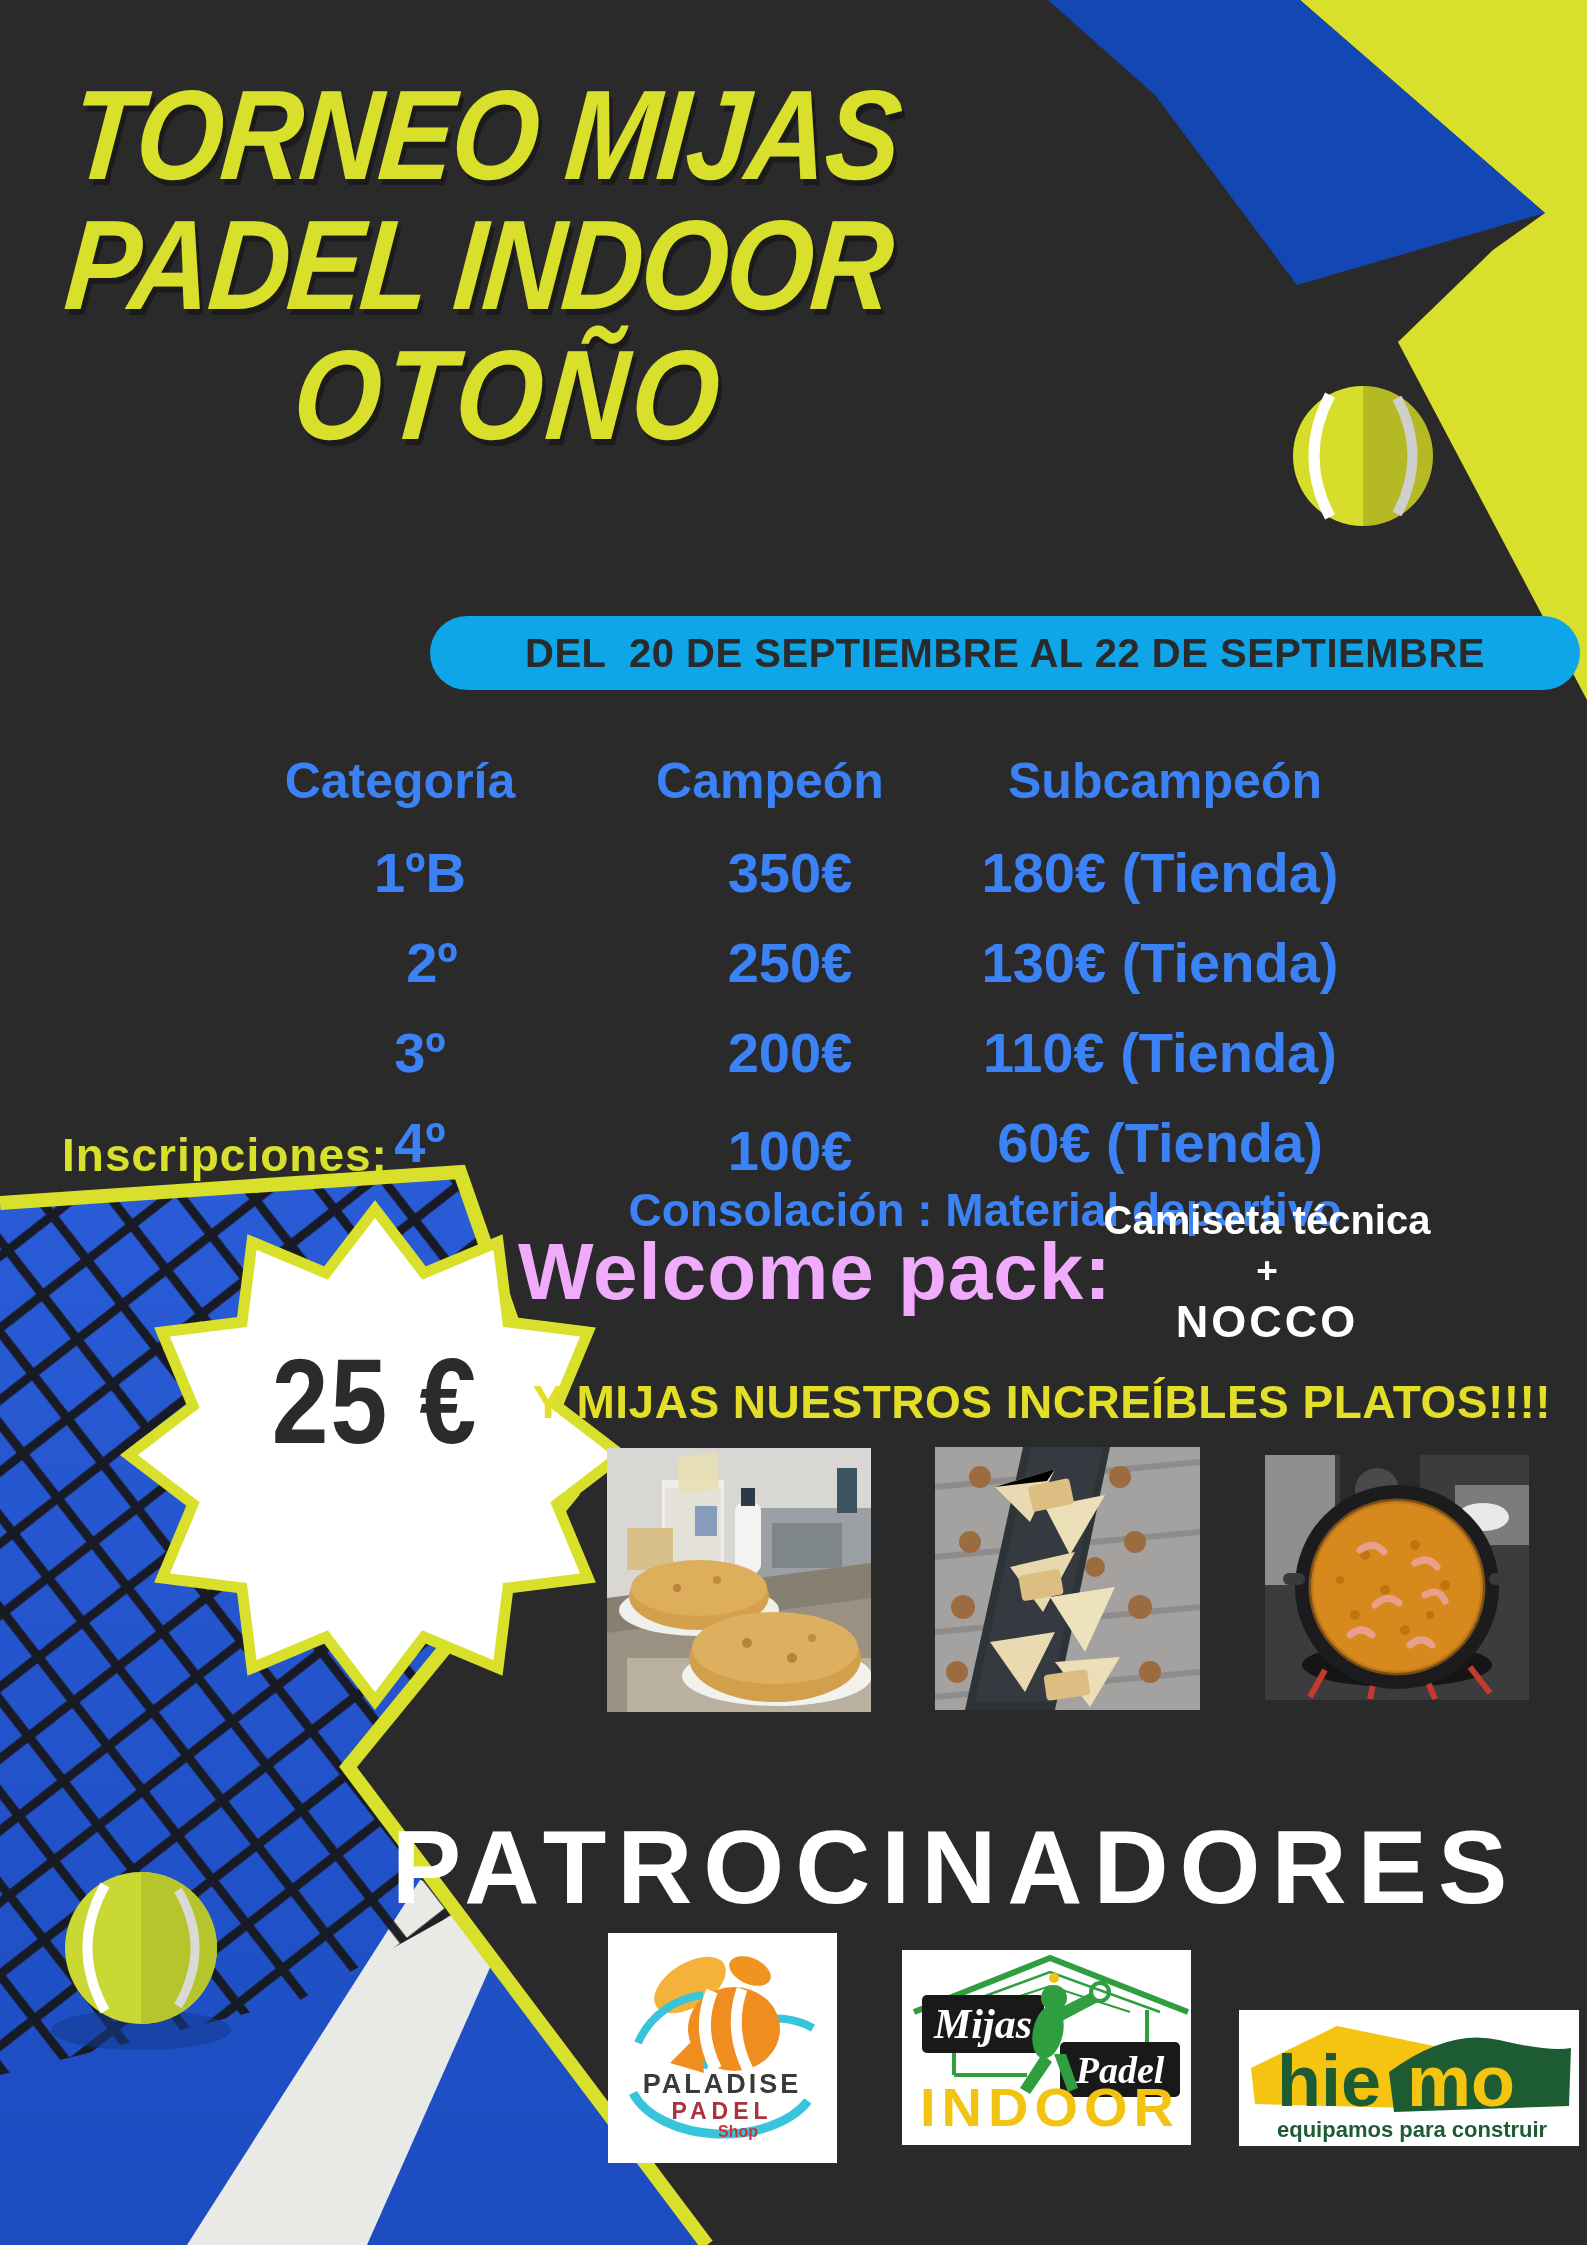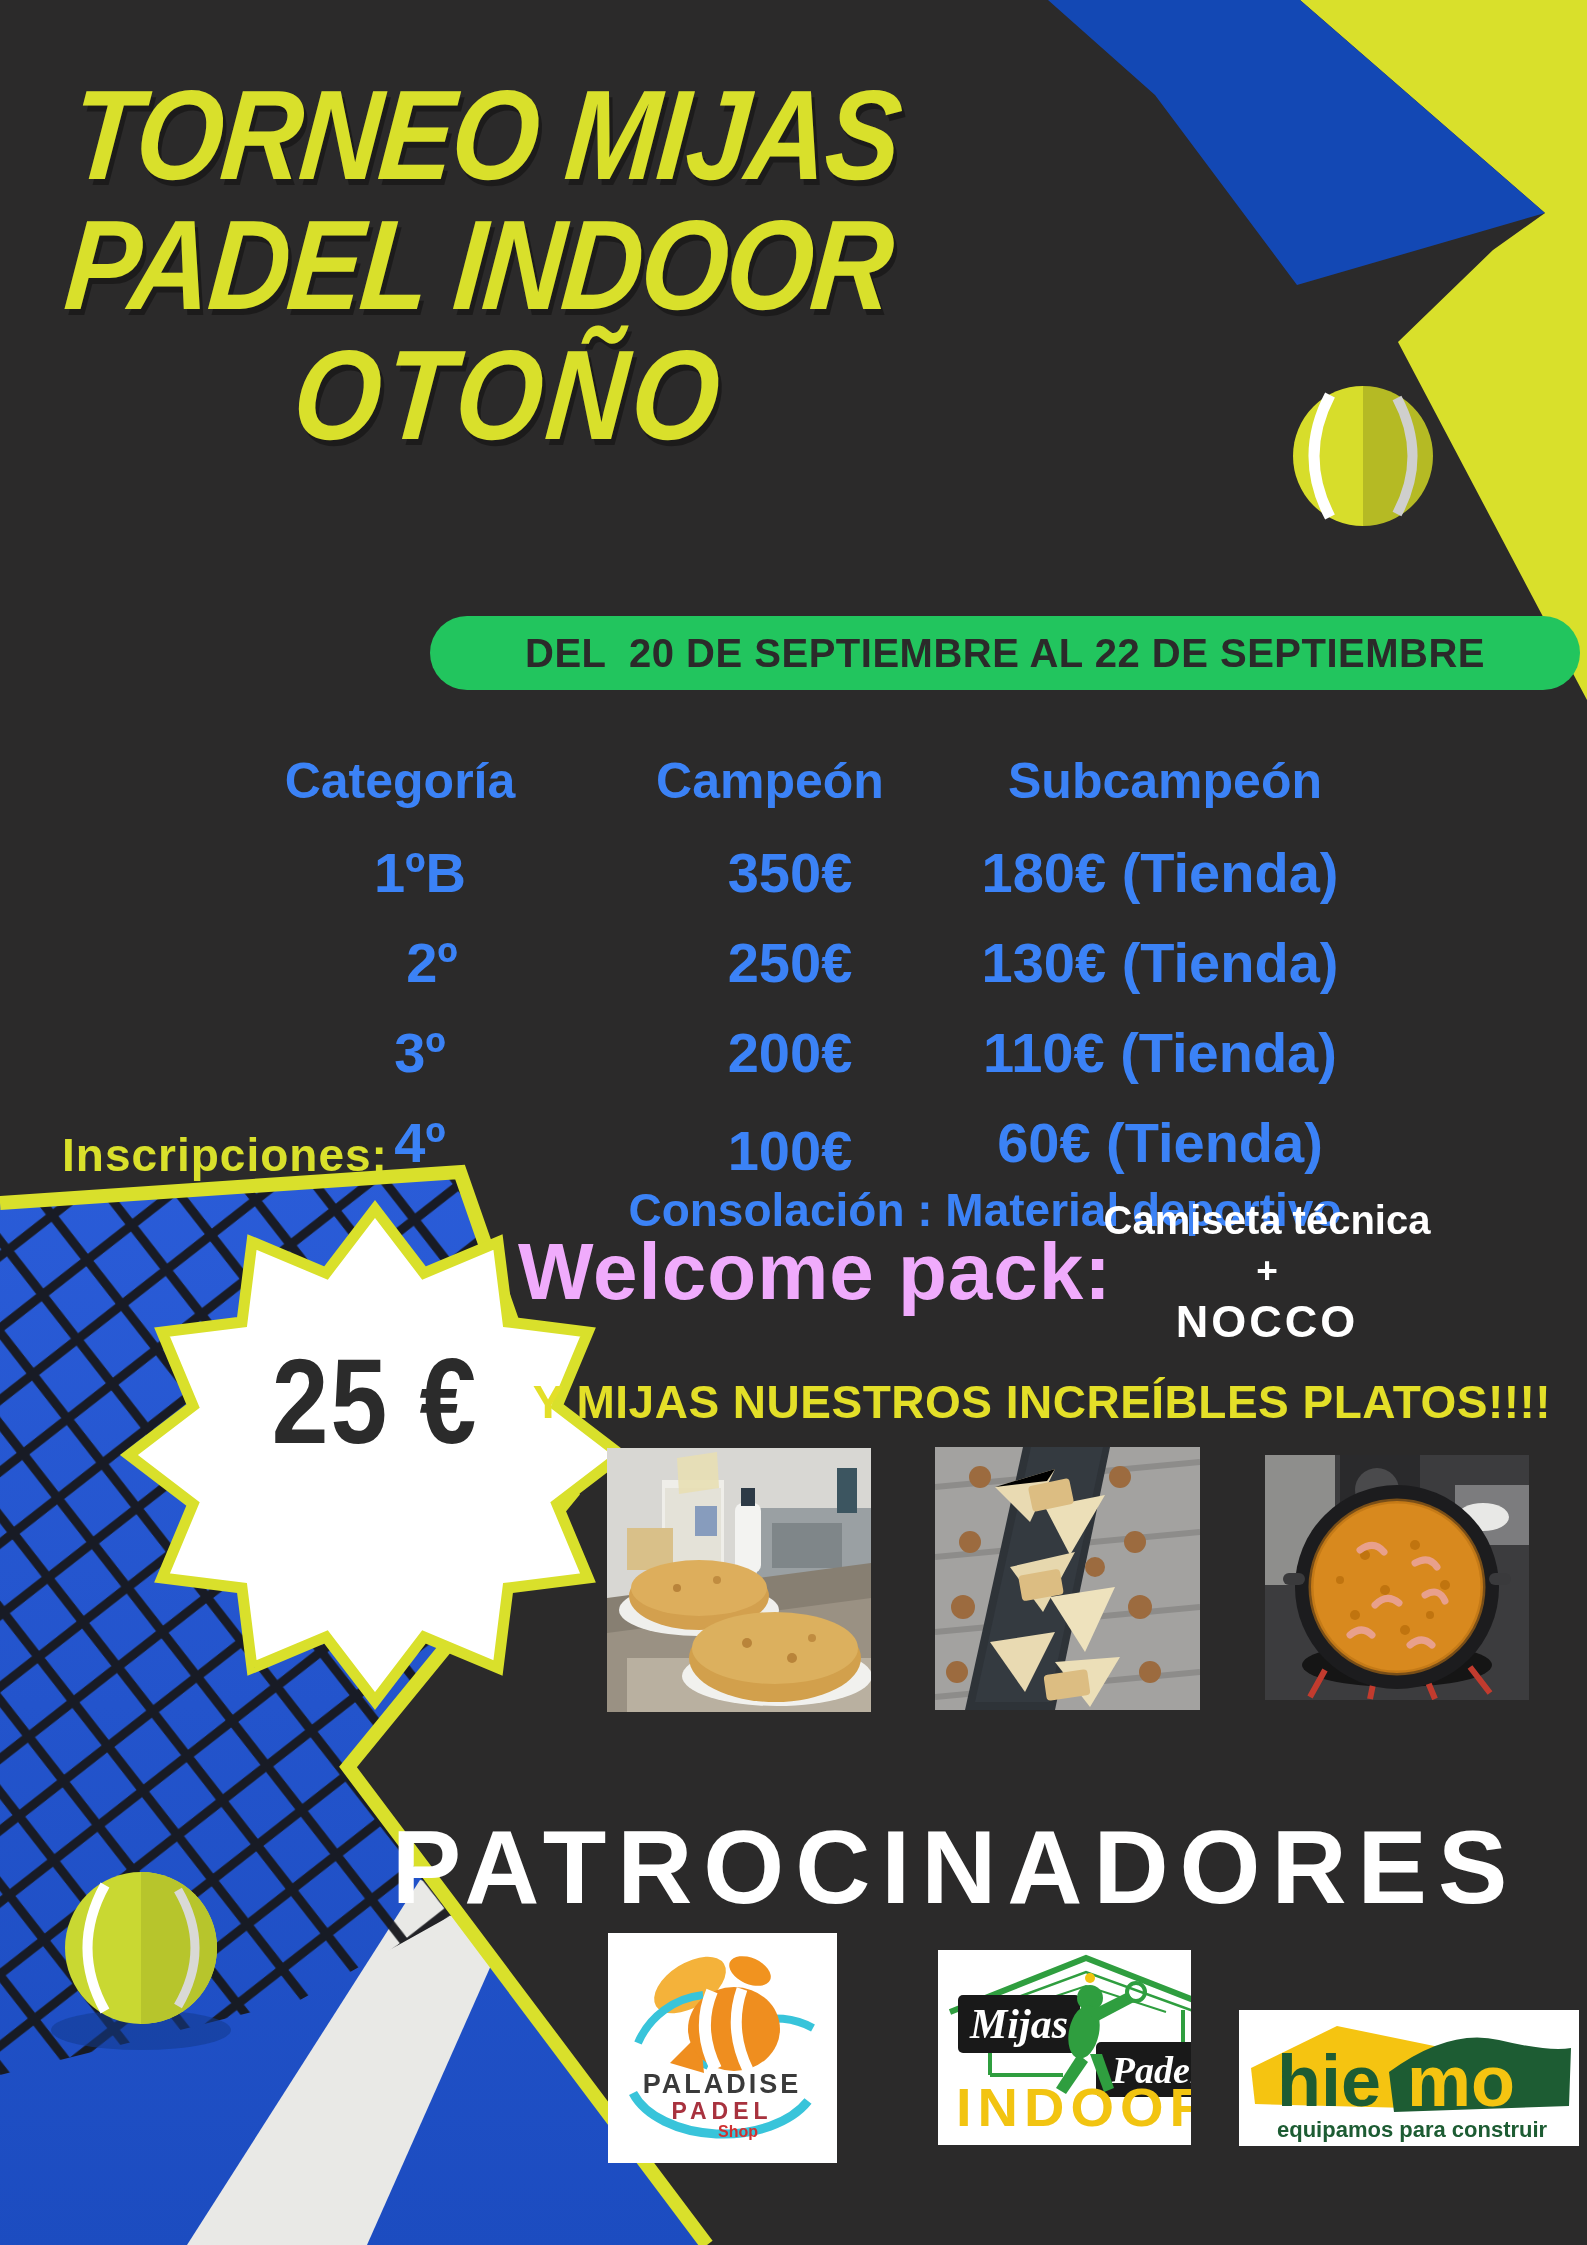--- a/index.html
+++ b/index.html
@@ -22,21 +22,21 @@
     line-height:1;
     transform:skewX(-5deg) scaleY(1.14);
     transform-origin:left top;
     text-shadow:4px 5px 0 rgba(0,0,0,0.35);
     white-space:nowrap;
   }
   
   .date-pill{
     position:absolute;
     left:430px;top:616px;width:1150px;height:74px;
-    background:#22c55e;border-radius:44px;
+    background:#0ea5e9;border-radius:44px;
     display:flex;align-items:center;justify-content:center;
   }
   .date-pill span{
     color:#2b2a2a;font-weight:900;font-size:40px;letter-spacing:0.5px;white-space:pre;
   }
   
   .cell{
     position:absolute;color:#3b82f6;font-weight:700;
     transform:translateX(-50%);white-space:nowrap;
   }
@@ -285,21 +285,21 @@
       <ellipse cx="126" cy="96" rx="46" ry="42" fill="#ef8e1f"></ellipse>
       <path d="M104,58 Q88,96 108,136" fill="none" stroke="#ffffff" stroke-width="12"></path>
       <path d="M134,56 Q120,96 140,137" fill="none" stroke="#ffffff" stroke-width="11"></path>
       <path d="M25,160 A95,60 0 0 0 200,168" fill="none" stroke="#38c4da" stroke-width="9"></path>
       <text x="114" y="160" text-anchor="middle" font-size="27" letter-spacing="3" fill="#3a3a3a" font-weight="600">PALADISE</text>
       <text x="114" y="186" text-anchor="middle" font-size="23" letter-spacing="5" fill="#a8323e" font-weight="700">PADEL</text>
       <text x="130" y="204" text-anchor="middle" font-size="16" fill="#d03030" font-weight="700">Shop</text>
     </svg>
   </div>
 
-  <div class="logo-frame" style="left:902px;top:1950px;width:253px;height:195px;margin-left:36px;">
+  <div class="logo-frame" style="left:902px;top:1950px;width:289px;height:195px;">
     <svg width="297" height="195" viewBox="0 0 297 195">
       <g stroke="#2f9e3f" fill="none">
         <polyline points="12,62 148,8 286,62" stroke-width="6"></polyline>
         <polyline points="40,62 148,22 258,62" stroke-width="2.5"></polyline>
         <polyline points="70,62 148,36 228,62" stroke-width="2"></polyline>
         <line x1="52" y1="60" x2="52" y2="125" stroke-width="4"></line>
         <line x1="245" y1="60" x2="245" y2="125" stroke-width="4"></line>
         <line x1="52" y1="125" x2="125" y2="125" stroke-width="4"></line>
         <line x1="180" y1="125" x2="245" y2="125" stroke-width="4"></line>
       </g>

